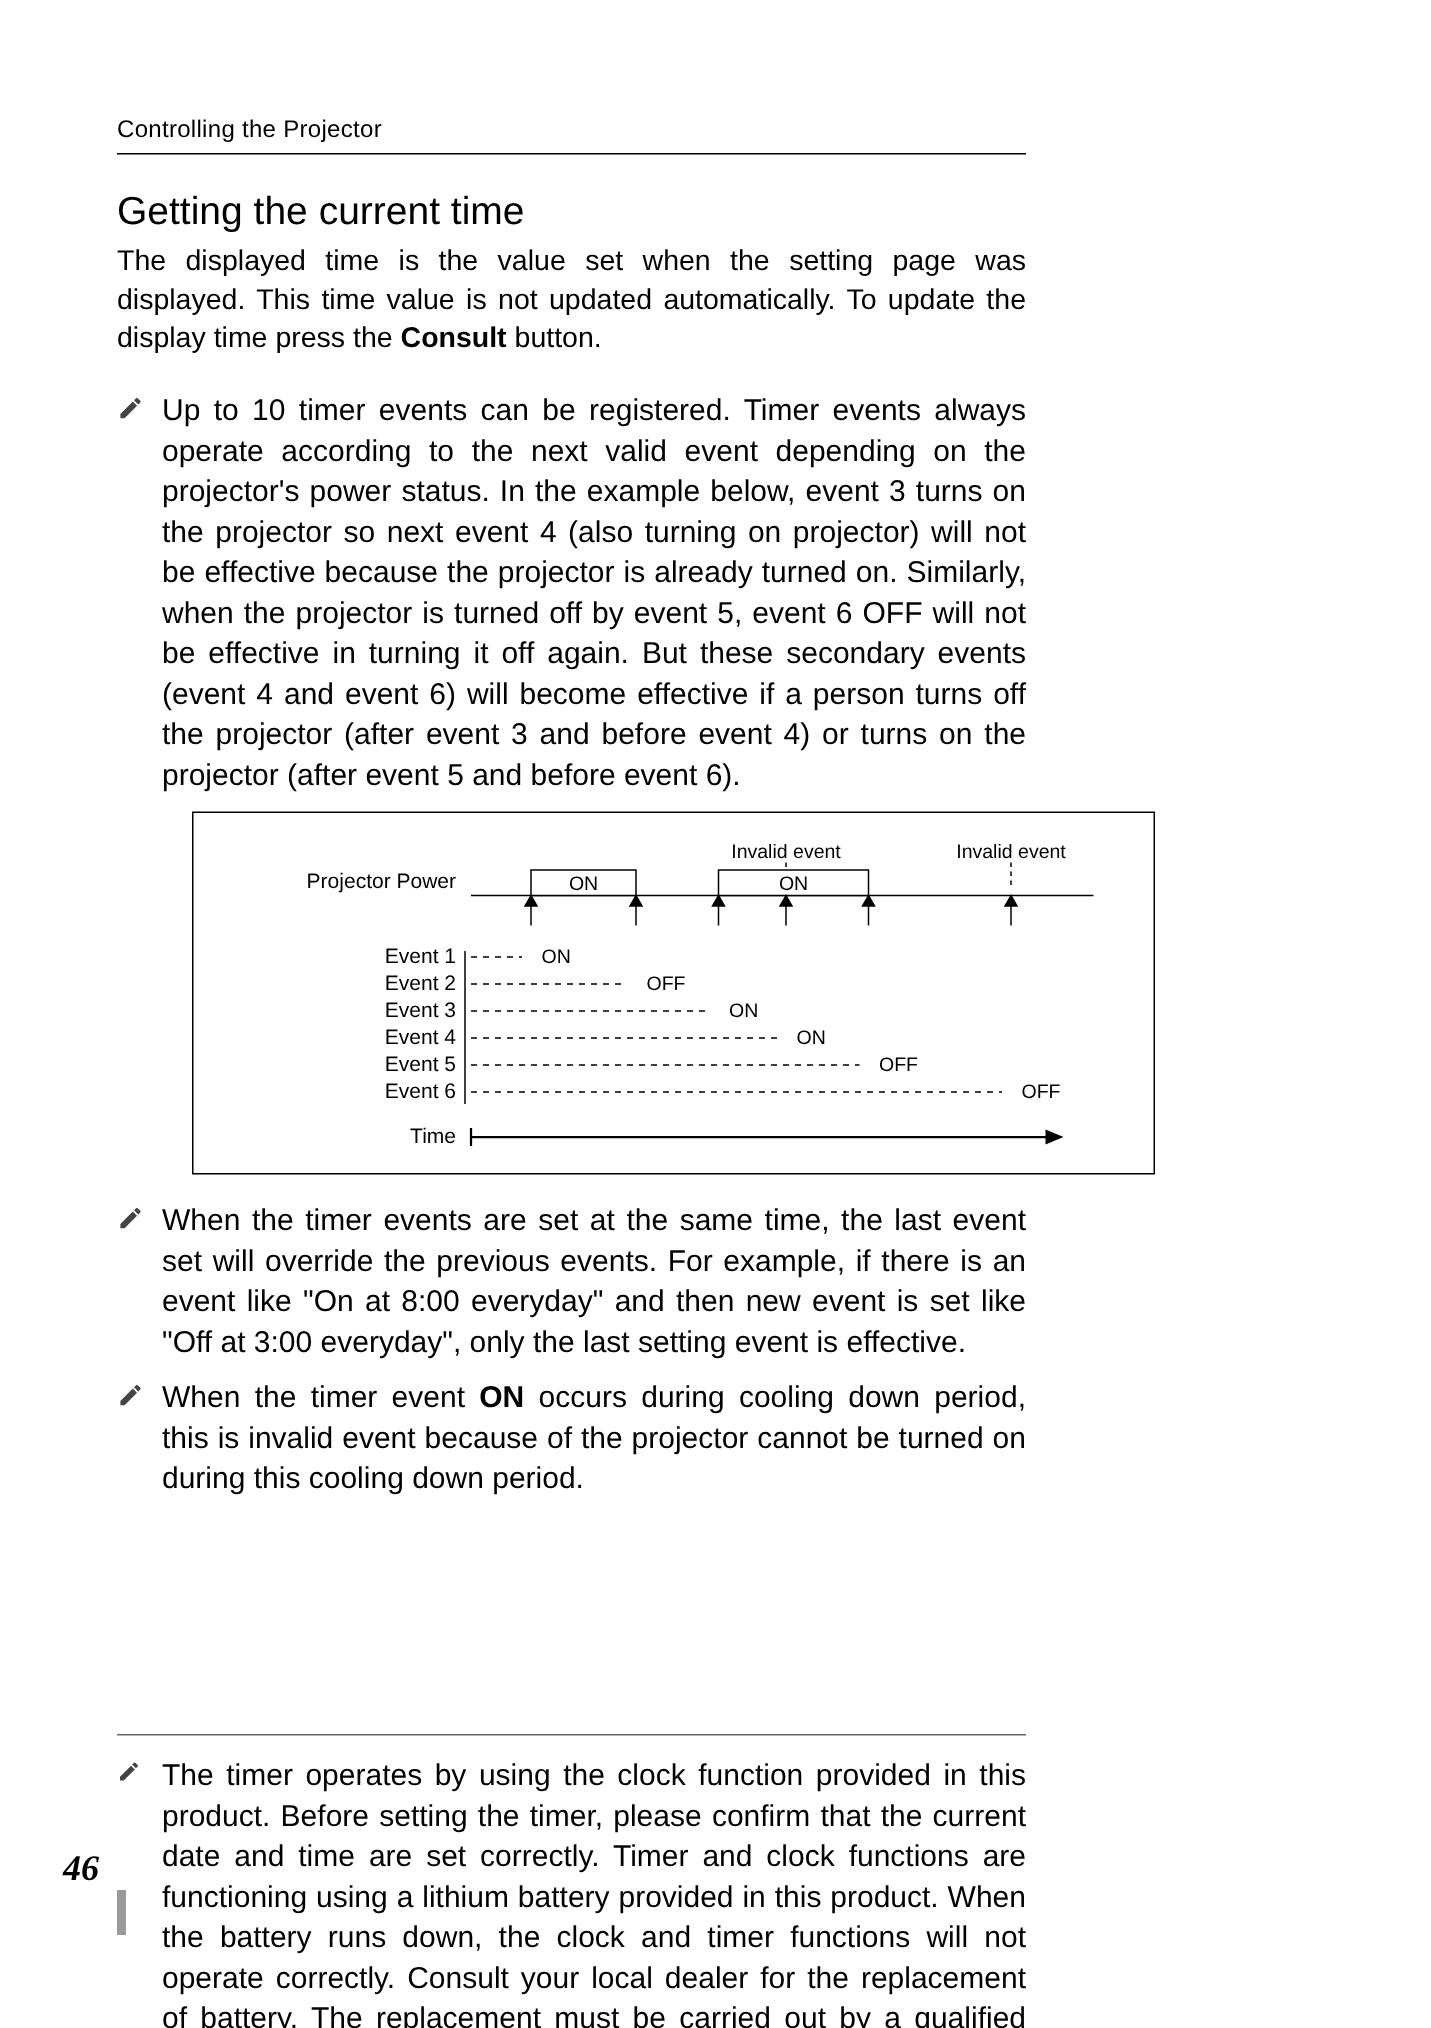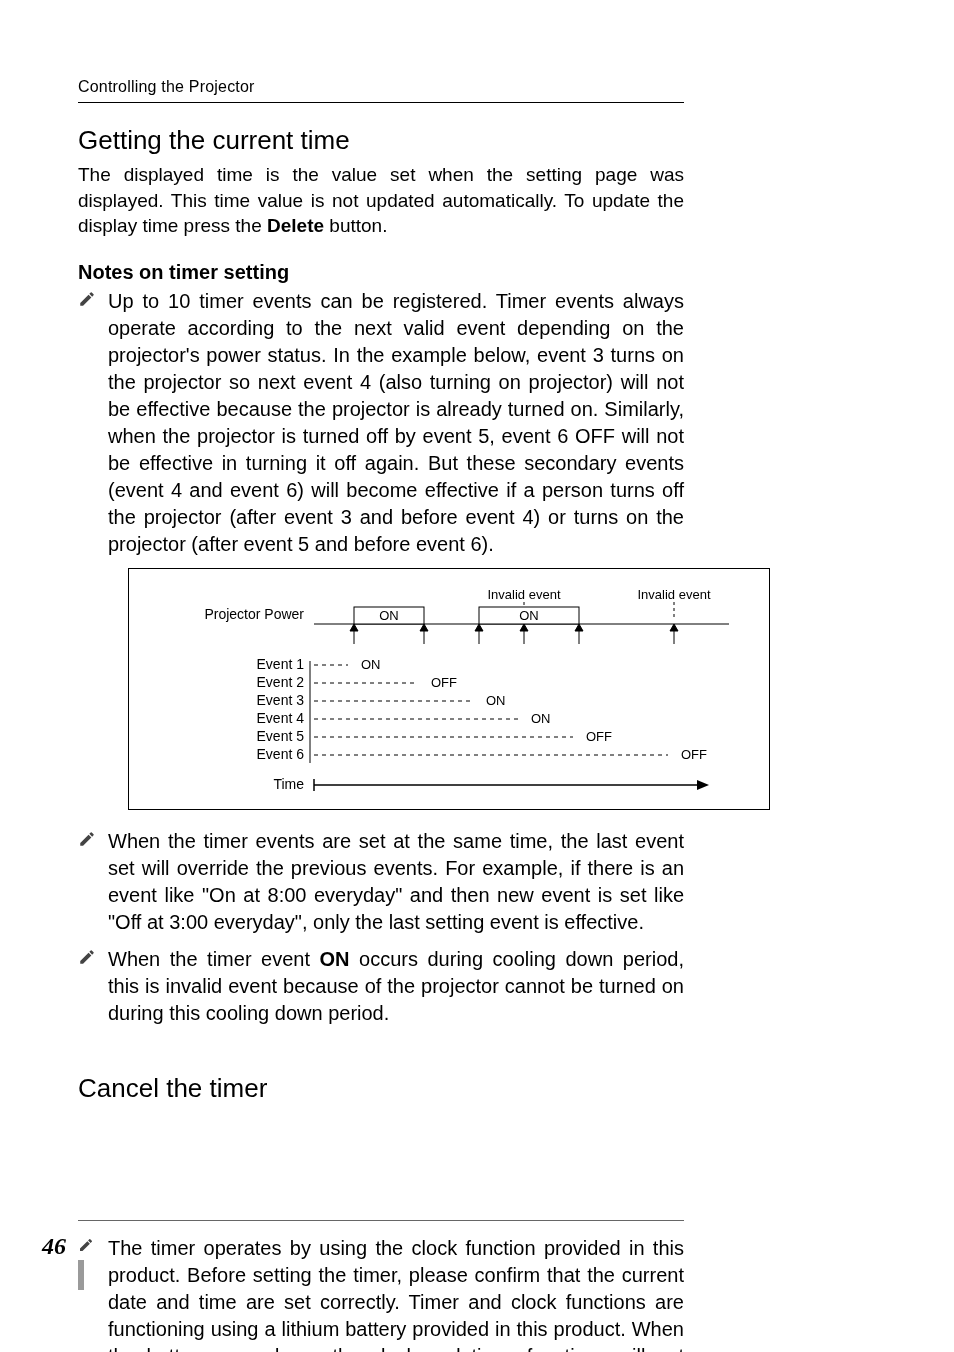--- a/index.html
+++ b/index.html
@@ -106,24 +106,23 @@
 </style>
 </head>
 <body>
 
 <div class="page">
 
   <div class="running-head">Controlling the Projector</div>
 
   <h2 class="section-title">Getting the current time</h2>
   <p class="body">
-    <span>The displayed time is the value set when the setting page was displayed. This time value is not updated automatically. To update the display time press the </span><span class="kw">Delete</span><span> button.</span>
+    <span>The displayed time is the value set when the setting page was displayed. This time value is not updated automatically. To update the display time press the </span><span class="kw">Consult</span><span> button.</span>
   </p>
 
-  <h3 class="subhead">Notes on timer setting</h3>
 
   <div class="note-item">
     <div class="note-icon">
       <svg width="18" height="18" viewBox="0 0 24 24">
           <path d="M3 17.25V21h3.75L17.81 9.94l-3.75-3.75L3 17.25zM20.71 7.04a1 1 0 0 0 0-1.41l-2.34-2.34a1 1 0 0 0-1.41 0l-1.83 1.83 3.75 3.75 1.83-1.83z" fill="#444"></path>
         </svg>
     </div>
     <div class="note-text">Up to 10 timer events can be registered. Timer events always operate according to the next valid event depending on the projector's power status. In the example below, event 3 turns on the projector so next event 4 (also turning on projector) will not be effective because the projector is already turned on. Similarly, when the projector is turned off by event 5, event 6 OFF will not be effective in turning it off again. But these secondary events (event 4 and event 6) will become effective if a person turns off the projector (after event 3 and before event 4) or turns on the projector (after event 5 and before event 6).</div>
   </div>
 
@@ -215,21 +214,20 @@
           <path d="M3 17.25V21h3.75L17.81 9.94l-3.75-3.75L3 17.25zM20.71 7.04a1 1 0 0 0 0-1.41l-2.34-2.34a1 1 0 0 0-1.41 0l-1.83 1.83 3.75 3.75 1.83-1.83z" fill="#444"></path>
         </svg>
     </div>
     <div class="note-text">
       <span>When the timer event </span><span class="kw">ON</span><span> occurs during cooling down period, this is invalid event because of the projector cannot be turned on during this cooling down period.</span>
     </div>
   </div>
 
   <div class="spacer-lg"></div>
 
-  <h2 class="section-title">Cancel the timer</h2>
 
   <div style="height:110px"></div>
 
   <hr class="footer-sep">
 
   <div class="note-item footer-note">
     <div class="note-icon">
       <svg width="16" height="16" viewBox="0 0 24 24">
           <path d="M3 17.25V21h3.75L17.81 9.94l-3.75-3.75L3 17.25zM20.71 7.04a1 1 0 0 0 0-1.41l-2.34-2.34a1 1 0 0 0-1.41 0l-1.83 1.83 3.75 3.75 1.83-1.83z" fill="#444"></path>
         </svg>

